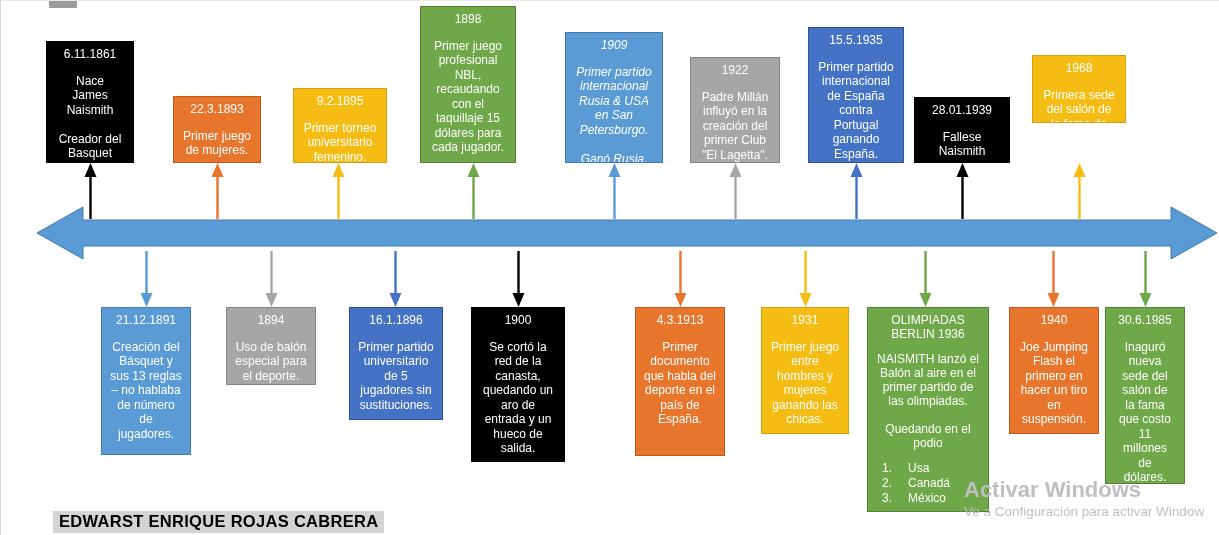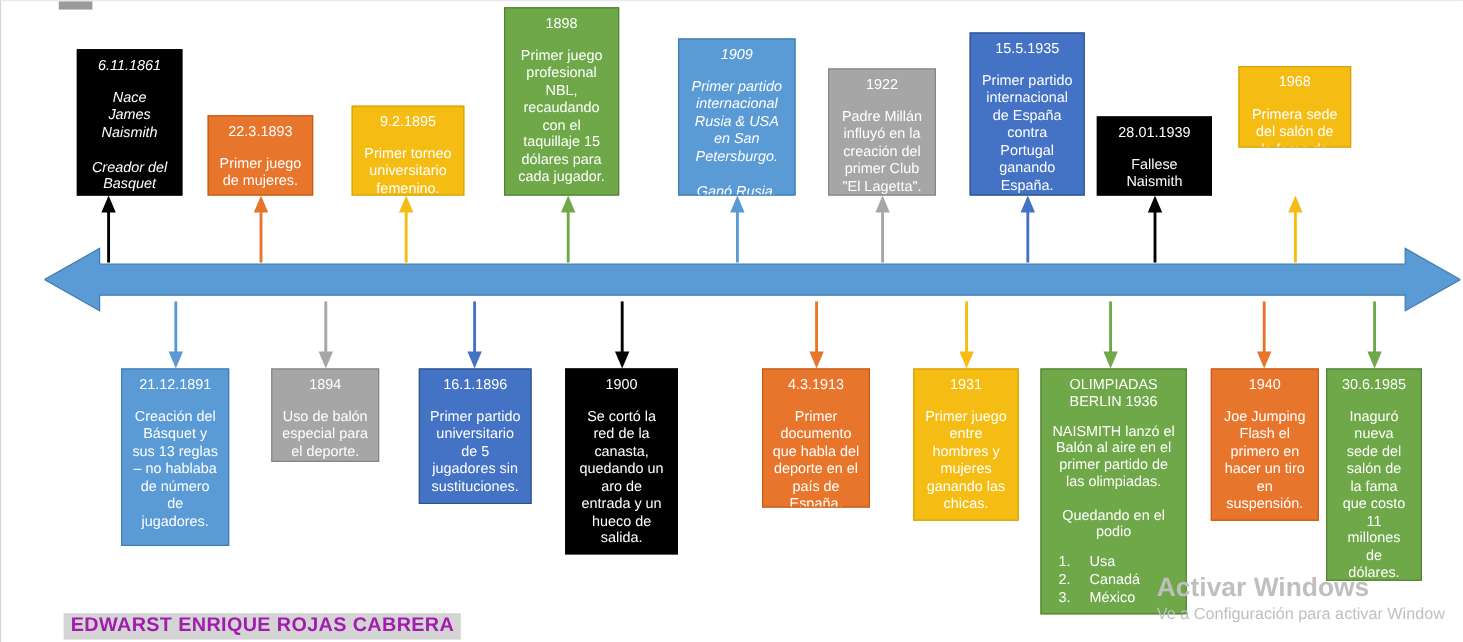--- a/index.html
+++ b/index.html
@@ -71,21 +71,21 @@
     width: 1180px;
     height: 56px;
   }
 
   
   #author {
     position: absolute;
     left: 52px;
     top: 510px;
     background: #d4d4d4;
-    color: #a21caf;
+    color: #000000;
     font-size: 16.5px;
     font-weight: bold;
     letter-spacing: 0.3px;
     padding: 1px 6px 2px 6px;
     white-space: nowrap;
   }
 
   
   #watermark {
     position: absolute;
@@ -127,21 +127,21 @@
 <div id="slide">
 
   <div class="top-tab"></div>
 
   <div id="timeline-arrow">
     <svg width="1180" height="56" viewBox="0 0 1180 56">
       <polygon points="0,28 46,2 46,15 1134,15 1134,2 1180,28 1134,54 1134,41 46,41 46,54" fill="#5B9BD5" stroke="#3E7CB1" stroke-width="1"></polygon>
     </svg>
   </div>
 
-  <div class="evt black" style="left:63px; top:40px; width:88px; height:122px;font-style:italic;">
+  <div class="evt black" style="left:45px; top:40px; width:88px; height:122px;">
     <span class="date">6.11.1861</span>
     <span class="body">Nace
 James
 Naismith
 
 Creador del
 Basquet</span>
   </div>
   <div class="conn" style="left:83px; top:162px; height:56px;">
     <svg width="13" height="56" viewBox="0 0 13 56">
@@ -330,21 +330,21 @@
 hueco de
 salida.</span>
   </div>
 
   <div class="conn" style="left:673px; top:250px; height:56px;">
     <svg width="13" height="56" viewBox="0 0 13 56">
       <line x1="6.5" y1="0" x2="6.5" y2="44" stroke="#E8752C" stroke-width="2.4"></line>
       <polygon points="6.5,56 12.5,42 0.5,42" fill="#E8752C"></polygon>
     </svg>
   </div>
-  <div class="evt orange" style="left:634px; top:306px; width:90px; height:116px;">
+  <div class="evt orange" style="left:634px; top:306px; width:90px; height:149px;">
     <span class="date">4.3.1913</span>
     <span class="body">Primer
 documento
 que habla del
 deporte en el
 país de
 España.</span>
   </div>
 
   <div class="conn" style="left:798px; top:250px; height:56px;">

